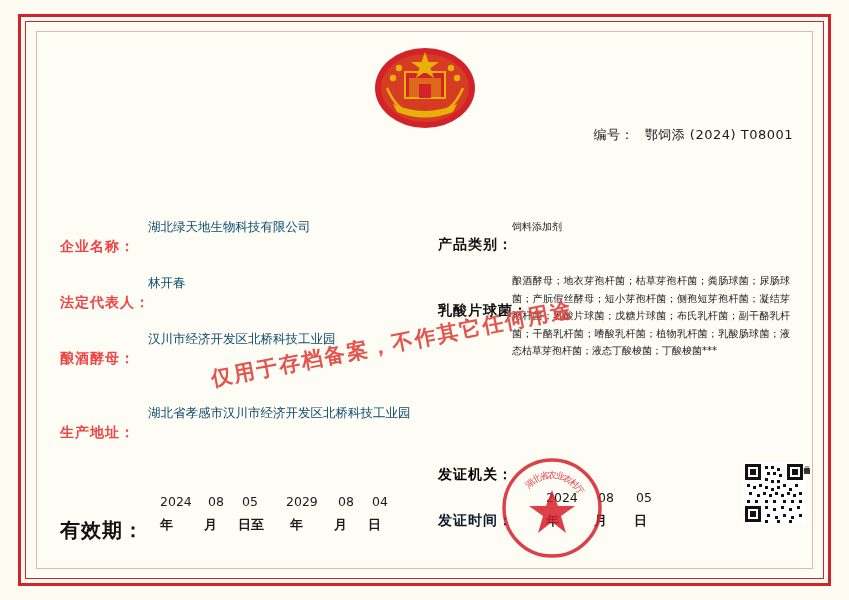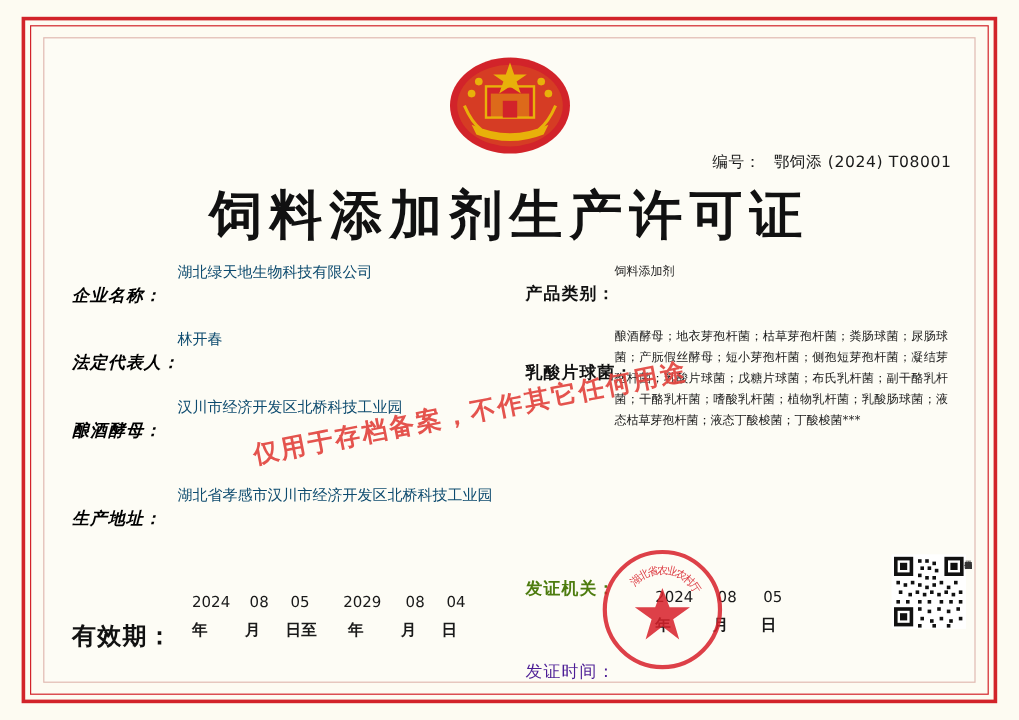--- a/index.html
+++ b/index.html
@@ -99,23 +99,22 @@
     position: absolute;
     left: 378px;
     top: 0;
     width: 352px;
   }
 
   
   .lrow { position: absolute; left: 0; width: 370px; }
   .lrow .lab {
     position: absolute; left: 0; top: 20px;
-    font-size: 14px; font-weight: bold; letter-spacing: 1px; color:#000000;
+    font-size: 14px; font-weight: bold; letter-spacing: 1px; color:#ef4444;
     white-space: nowrap;
-    font-style: italic;
   }
   .lrow .val {
     position: absolute; left: 88px; top: 0;
     font-size: 12.5px; color:#0c4a6e; line-height: 17px; width: 282px;
   }
 
   .rrow { position: absolute; left: 0; width: 352px; }
   .rrow .lab {
     position: absolute; left: 0; top: 20px;
     font-size: 14px; font-weight: bold; letter-spacing: 1px; color:#111;
@@ -147,36 +146,36 @@
   .vu { position: absolute; top: 26px; font-size: 13px; font-weight: bold; }
 
   
   .issue-row {
     position: absolute;
     left: 438px;
     top: 466px;
     width: 300px;
   }
   .issue-row .lab {
-    position: absolute; left: 0; top: 16px;
-    font-size: 14px; font-weight: bold; letter-spacing: 1px; color:#4d7c0f;
+    position: absolute; left: 0; top: 0;
+    font-size: 14px; font-weight: bold; letter-spacing: 1px; color:#000000;
   }
   .issue-row .val {
     position: absolute; left: 108px; top: 0;
     font-size: 12.5px; color:#1a1a1a;
   }
   .issue-date-row {
     position: absolute;
     left: 438px;
     top: 512px;
     width: 320px;
   }
   .issue-date-row .lab {
     position: absolute; left: 0; top: 0;
-    font-size: 14px; font-weight: normal; letter-spacing: 1px; color:#4c1d95;margin-top:39px;
+    font-size: 14px; font-weight: bold; letter-spacing: 1px; color:#0f172a;
   }
   .idate {
     position: absolute; left: 108px; top: -22px; width: 200px;
     font-size: 12.5px; color:#1a1a1a;
   }
   .idate .dn { position: absolute; top: 0; }
   .idate .du { position: absolute; top: 22px; font-size: 13px; font-weight:bold; }
 
   
   .stamp {
@@ -248,21 +247,20 @@
       <path d="M14 44 q6 14 14 20" stroke="#e8b10a" stroke-width="2.5" fill="none"></path>
       <path d="M90 44 q-6 14 -14 20" stroke="#e8b10a" stroke-width="2.5" fill="none"></path>
     </svg>
   </div>
 
   <div class="serial">
     <span class="lbl">编号：</span>
     <span>鄂饲添 (2024) T08001</span>
   </div>
 
-  <div class="title">饲料添加剂生产许可证</div>
 
   <div class="body-area">
 
     <div class="col-left">
       <div class="lrow" style="top:0px;">
         <div class="lab">企业名称：</div>
         <div class="val">湖北绿天地生物科技有限公司</div>
       </div>
       <div class="lrow" style="top:56px;">
         <div class="lab">法定代表人：</div>

